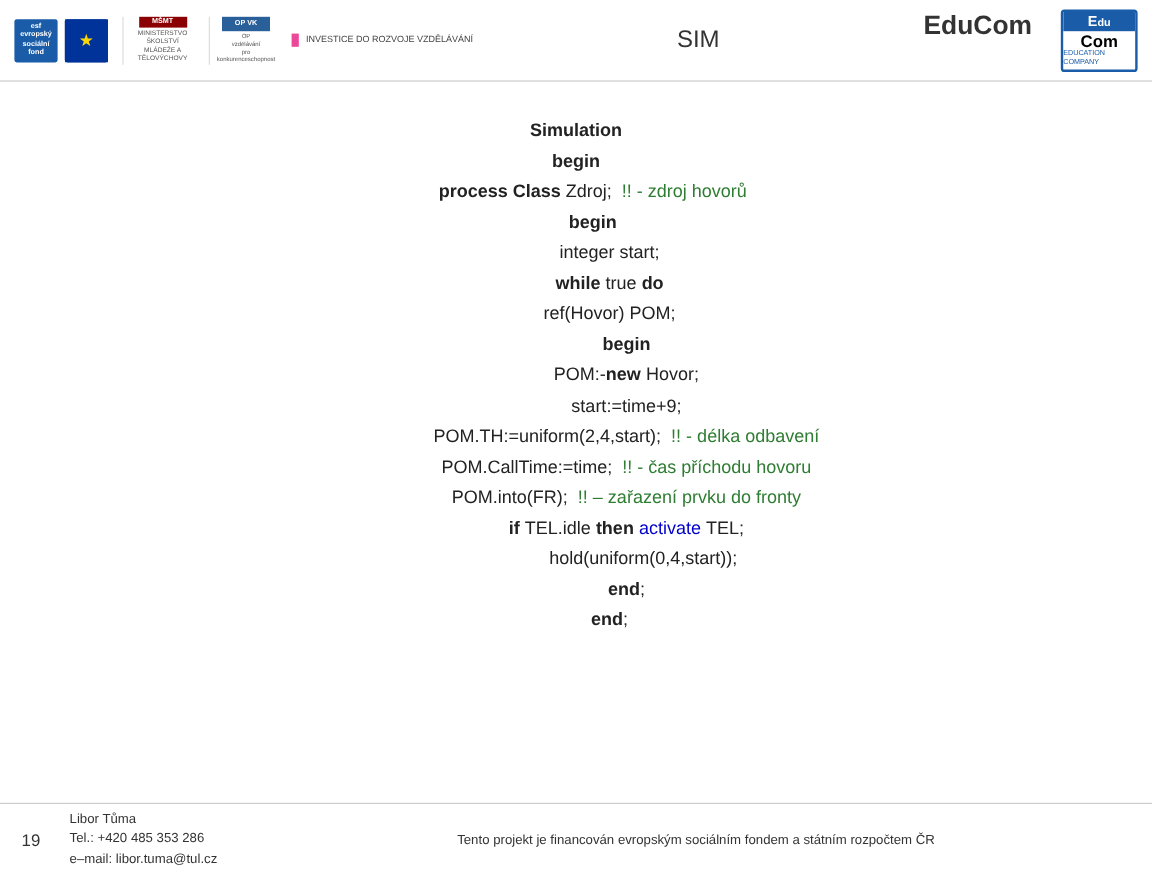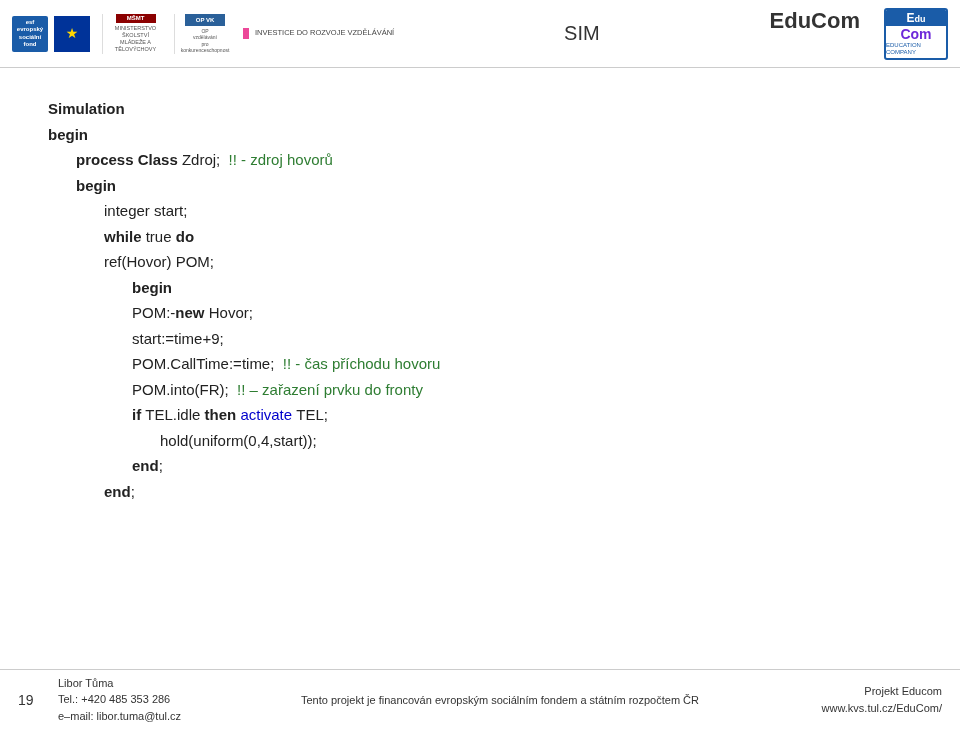--- a/index.html
+++ b/index.html
@@ -93,20 +93,21 @@
       font-weight: bold;
       color: #333;
     }
 
     
     .main-content {
       padding: 28px 48px 16px 48px;
       font-size: 15px;
       line-height: 1.65;
       color: #222;
+      text-align: center;
     }
 
     .code-block {
       font-family: Arial, sans-serif;
       font-size: 15px;
       line-height: 1.7;
     }
 
     .bold { font-weight: bold; }
     .comment { color: #2e7d32; font-style: normal; }
@@ -185,21 +186,21 @@
   </div>
 
   <div class="header-center">
     <div class="header-center-title">SIM</div>
   </div>
 
   <div class="header-right">
     <div class="header-right-title">EduCom</div>
     <div style="display:flex;flex-direction:column;align-items:center;border:2px solid #1a5ca8;border-radius:3px;width:64px;height:52px;overflow:hidden;">
       <div style="background:#1a5ca8;color:white;font-size:12px;font-weight:bold;width:100%;text-align:center;padding:1px 0;">E<span style="font-size:9px;">du</span></div>
-      <div style="font-size:14px;font-weight:bold;color:#6d28d9;line-height:1.2;">Com</div>
+      <div style="font-size:14px;font-weight:bold;color:#000000;line-height:1.2;">Com</div>
       <div style="font-size:6px;color:#1a5ca8;line-height:1.2;">EDUCATION COMPANY</div>
     </div>
   </div>
 </div>
 
 <div class="main-content">
   <div class="code-block">
 
     <div>
       <span class="bold">Simulation</span>
@@ -234,20 +235,23 @@
     </div>
 
     <div class="indent3">
       <span>POM:-</span><span class="bold">new</span>&nbsp;<span>Hovor;</span>
     </div>
 
     <div class="indent3">
       <span>start:=time+9;</span>
     </div>
 
+    <div class="indent3">
+      <span>POM.TH:=uniform(2,4,start);</span>&nbsp;&nbsp;<span class="comment">!! - délka odbavení</span>
+    </div>
 
     <div class="indent3">
       <span>POM.CallTime:=time;</span>&nbsp;&nbsp;<span class="comment">!! - čas příchodu hovoru</span>
     </div>
 
     <div class="indent3">
       <span>POM.into(FR);</span>&nbsp;&nbsp;<span class="comment">!! – zařazení prvku do fronty</span>
     </div>
 
     <div class="indent3">
@@ -270,17 +274,13 @@
 </div>
 
 <div class="footer">
   <div class="footer-page">19</div>
   <div class="footer-contact">
     <div>Libor Tůma</div>
     <div>Tel.: +420 485 353 286</div>
     <div>e–mail: libor.tuma@tul.cz</div>
   </div>
   <div class="footer-info">Tento projekt je financován evropským sociálním fondem a státním rozpočtem ČR</div>
-  <div class="footer-project">
-    <div>Projekt Educom</div>
-    <div>www.kvs.tul.cz/EduCom/</div>
-  </div>
 </div>
 
 </body></html>

